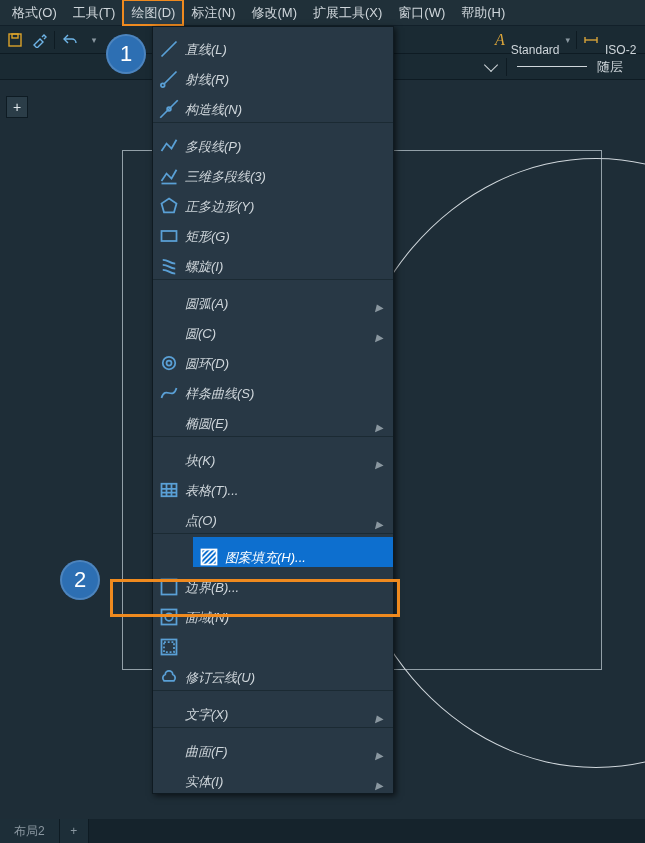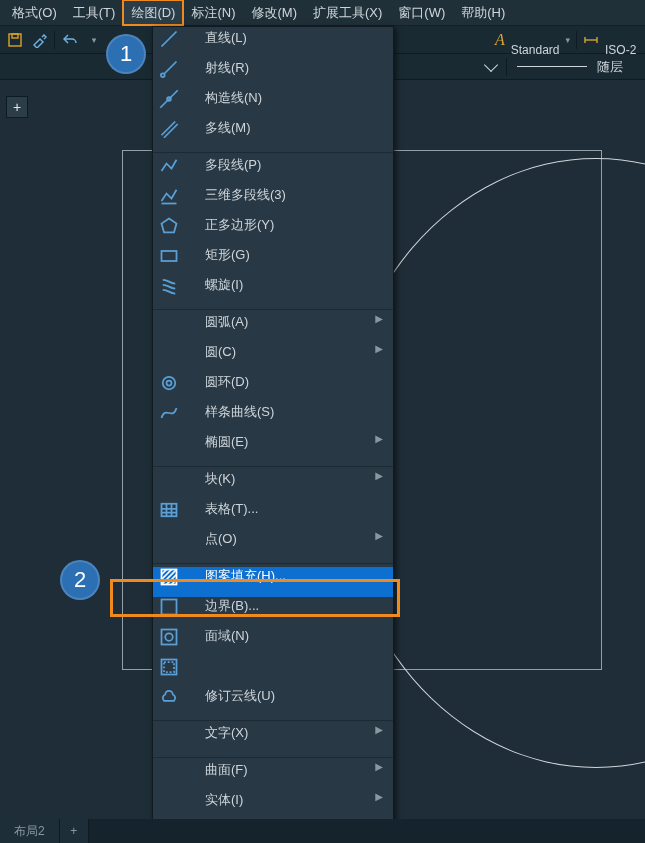--- a/index.html
+++ b/index.html
@@ -27,26 +27,26 @@
   .layerbar{height:26px; background:#1a2a33; display:flex; align-items:center; justify-content:flex-end; gap:10px; padding-right:22px; border-bottom:1px solid #0e1b23;}
   .layerbar .dd{width:10px; height:10px; border-left:1px solid var(--text); border-bottom:1px solid var(--text); transform:rotate(-45deg); margin-top:-4px;}
   .layerbar .linesample{width:70px; height:0; border-top:1px solid var(--text);}
   
   .canvas{position:absolute; left:0; right:0; top:80px; bottom:30px; background:var(--bg);}
   .canvas .frame{position:absolute; left:122px; top:70px; width:480px; height:520px; border:1px solid #93a0a8;}
   .canvas .arc{position:absolute; left:336px; top:78px; width:520px; height:610px; border:1px solid #cfd6db; border-radius:50%; background:transparent;}
   .plus-tab{position:absolute; left:6px; top:96px; width:22px; height:22px; background:#2b3d48; color:#dfe6ea; display:flex; align-items:center; justify-content:center; border:1px solid #0e1b23; font-size:14px;}
   
   .menu{position:absolute; left:152px; top:26px; width:var(--menu-w); background:var(--menu-bg); border:1px solid var(--menu-border); box-shadow:2px 2px 6px rgba(0,0,0,.6); padding:2px 0;}
-  .menu .row{display:flex; align-items:flex-start; height:30px; padding:0 10px 0 6px; gap:26px; position:relative;}
+  .menu .row{display:flex; align-items:flex-end; height:30px; padding:0 10px 0 6px; gap:6px; position:relative;font-style:italic;}
   .menu .row .ic{width:20px; height:20px; display:flex; align-items:center; justify-content:center; color:#5aa0d6; flex:0 0 20px;}
   .menu .row .lbl{flex:1 1 auto; white-space:nowrap; color:var(--text);}
   .menu .row .arrow{color:var(--text-muted); font-size:10px;}
   .menu .sep{height:1px; background:#1b2a33; margin:3px 0;}
-  .menu .row.hi{background:var(--hi);}
+  .menu .row.hi{background:var(--hi);margin-left:40px;}
   .menu .row.hi .lbl{color:#fff;}
   .menu .row.hi .ic{color:#fff;}
   
   .callout2{position:absolute; left:110px; top:579px; width:290px; height:38px; border:3px solid var(--orange); pointer-events:none;}
   
   .badge{position:absolute; width:40px; height:40px; border-radius:50%; background:var(--blue-badge); color:#fff; display:flex; align-items:center; justify-content:center; font-size:22px; font-weight:500; box-shadow:0 0 0 2px rgba(255,255,255,.15) inset;}
   .badge.b1{left:106px; top:34px;}
   .badge.b2{left:60px; top:560px;}
   
   .bottomtabs{position:absolute; left:0; right:0; bottom:0; height:24px; background:#15232c; display:flex; align-items:stretch; font-size:12px;}
@@ -156,29 +156,20 @@
     </div>
   <div class="row">
       <span class="ic">
         <svg viewBox="0 0 16 16">
           <path d="M1 15 15 1"></path>
           <circle cx="8" cy="8" r="1.5"></circle>
         </svg>
       </span>
       <span class="lbl">构造线(N)</span>
     </div>
-  <div class="row">
-      <span class="ic">
-        <svg viewBox="0 0 16 16">
-          <path d="M2 13 13 2"></path>
-          <path d="M4 15 15 4"></path>
-        </svg>
-      </span>
-      <span class="lbl">多线(M)</span>
-    </div>
   <div class="sep"></div>
   <div class="row">
       <span class="ic">
         <svg viewBox="0 0 16 16">
           <path d="M2 12 6 6 10 10 14 3"></path>
         </svg>
       </span>
       <span class="lbl">多段线(P)</span>
     </div>
   <div class="row">

